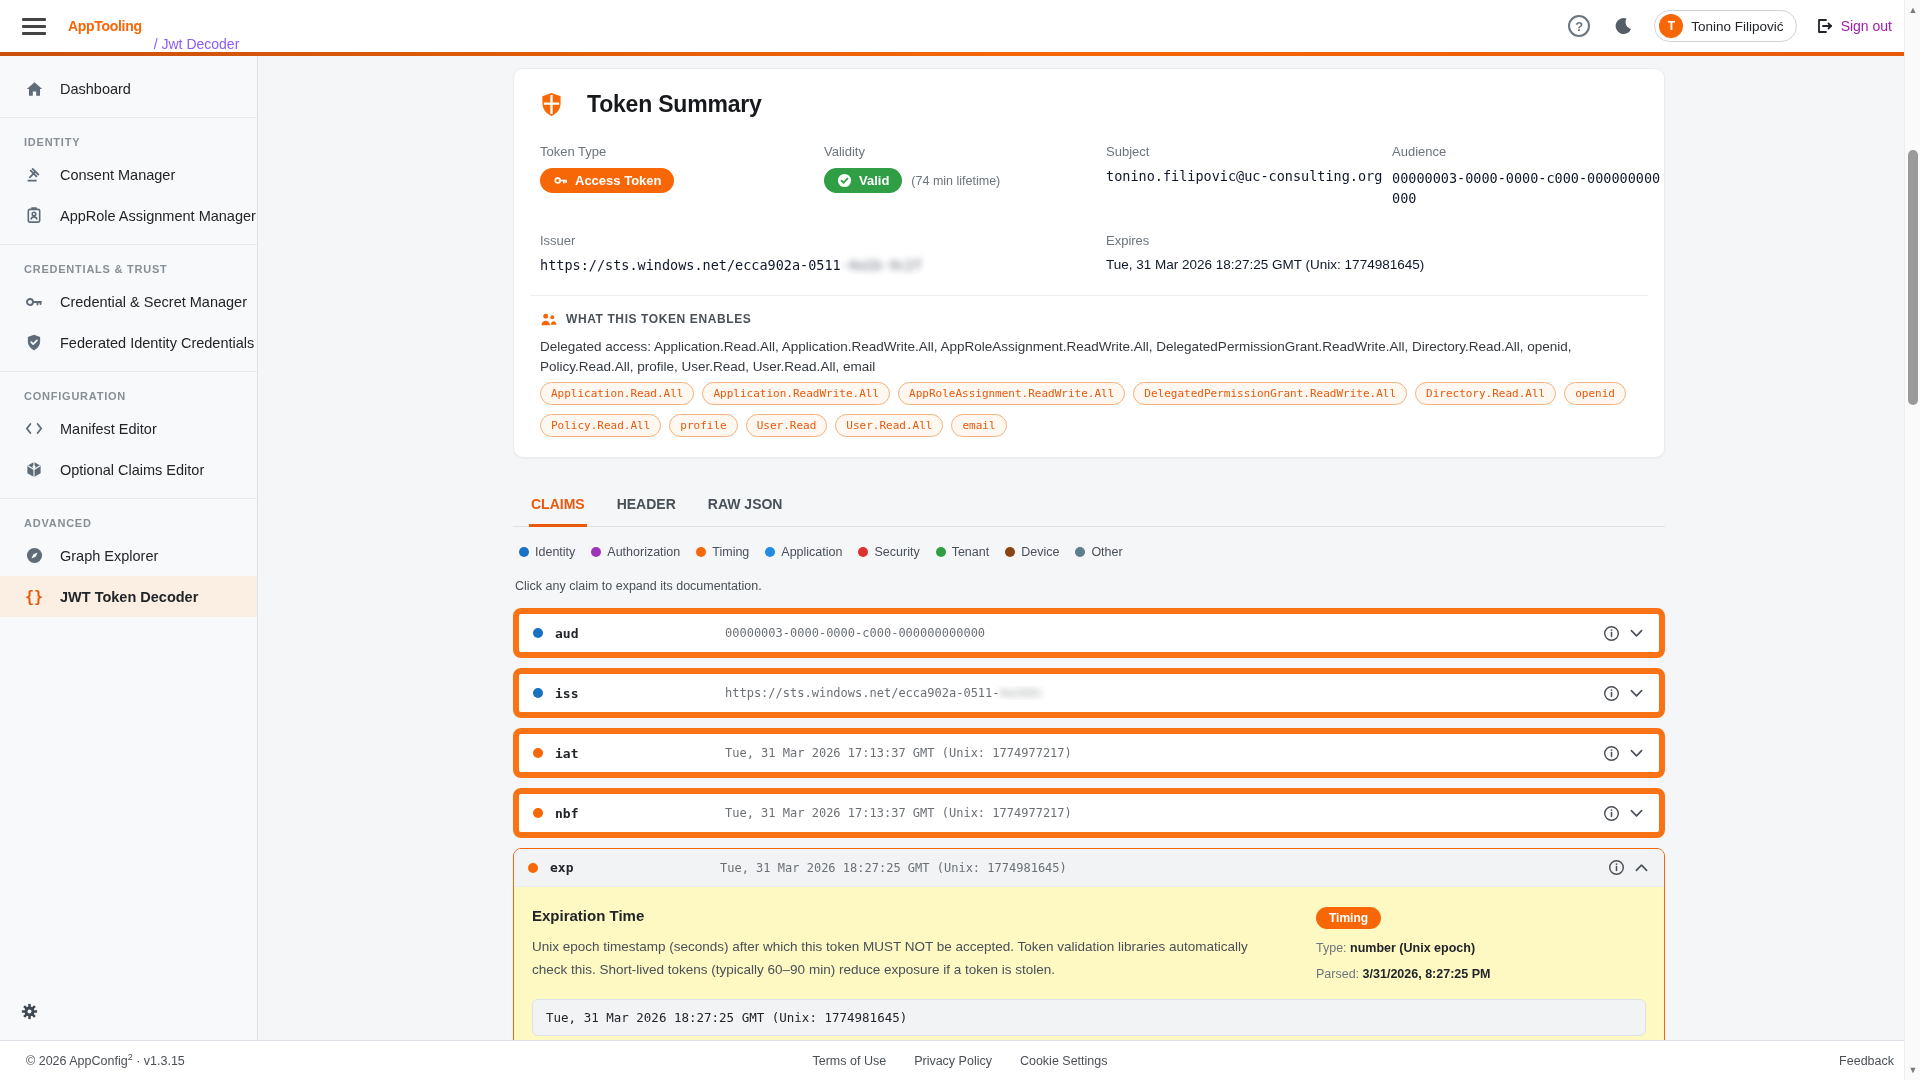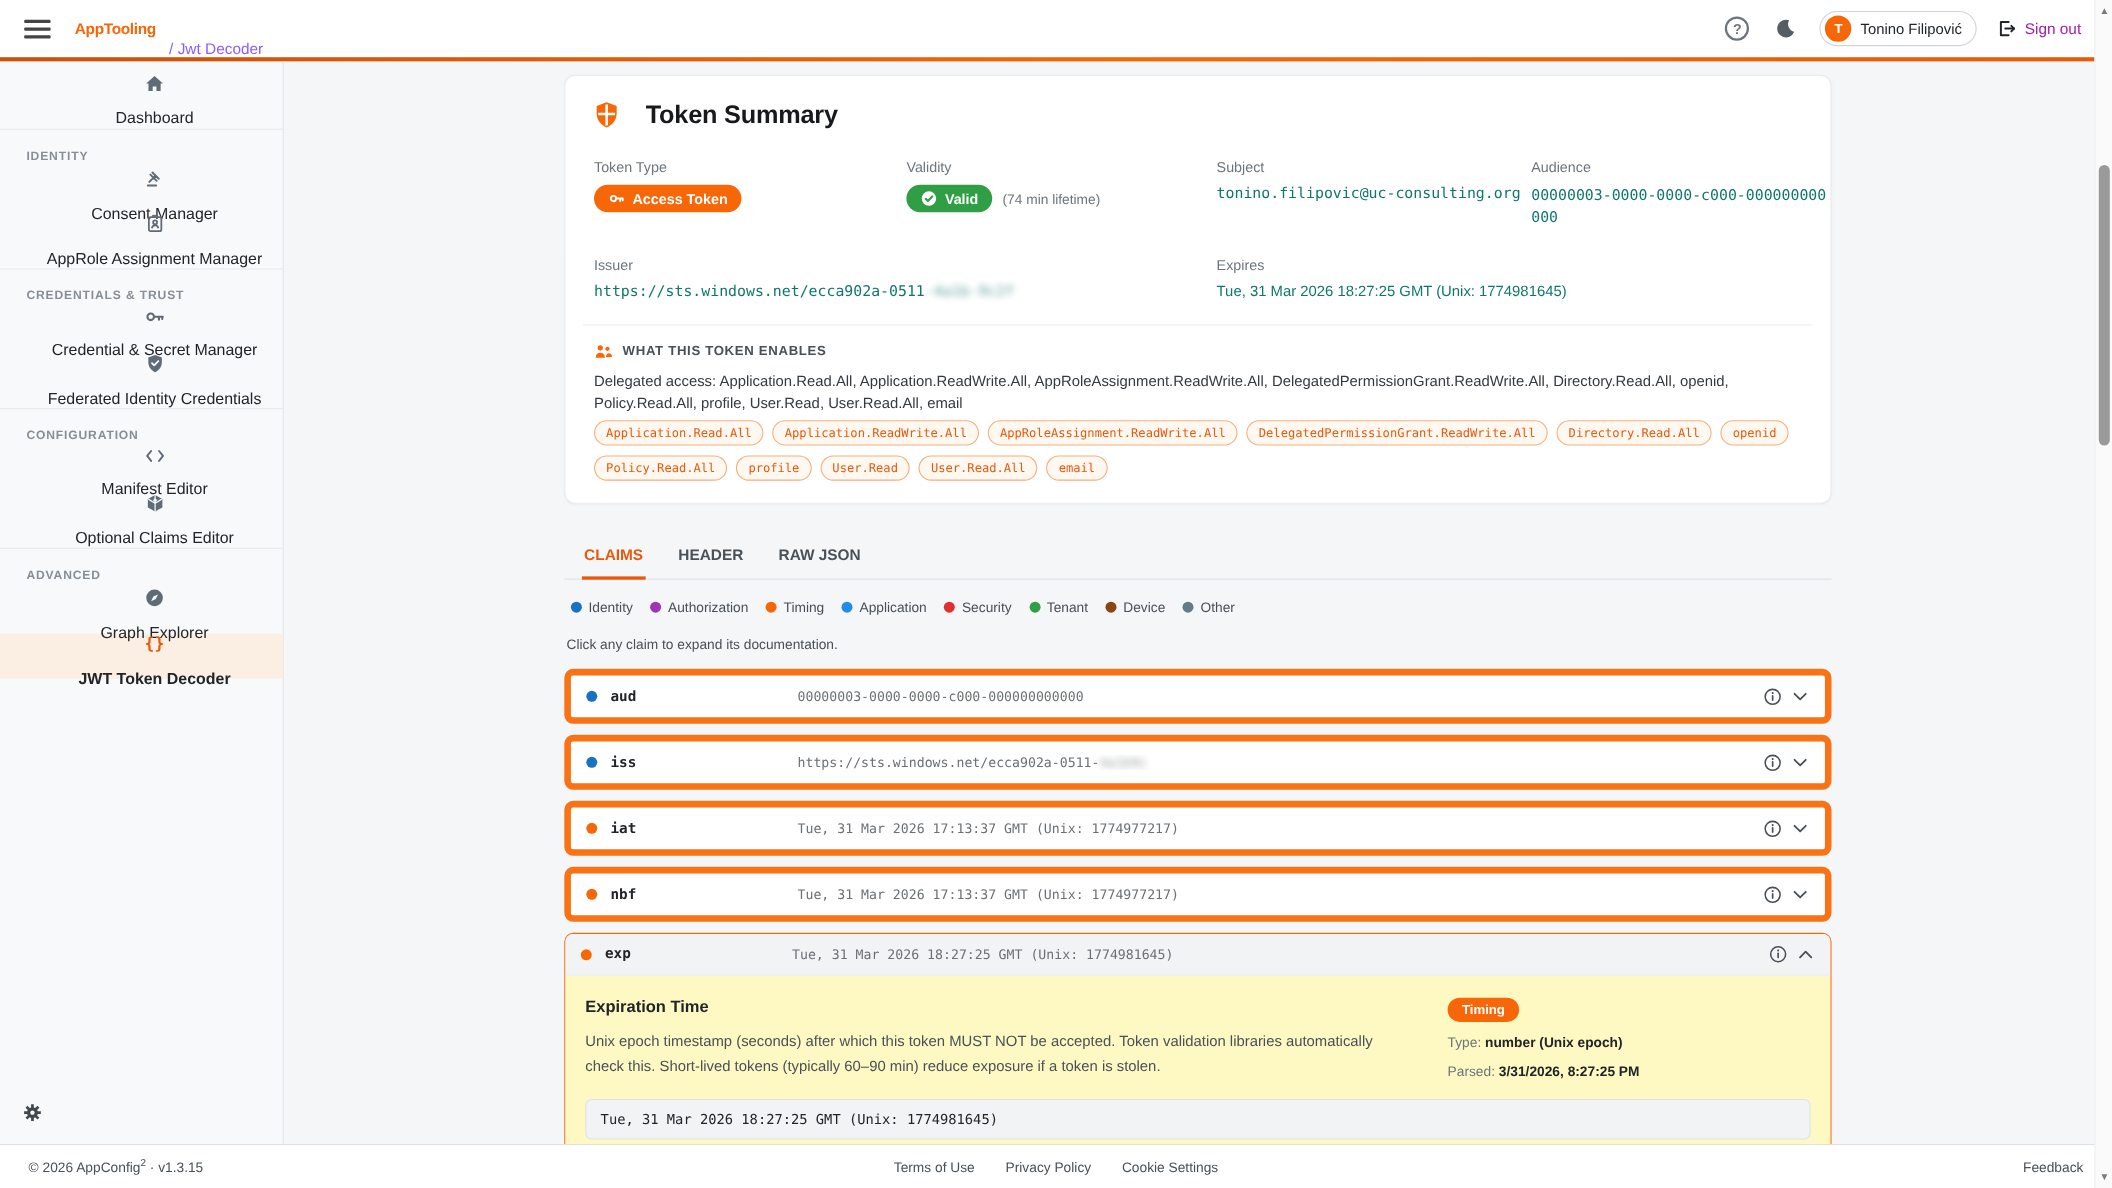--- a/index.html
+++ b/index.html
@@ -21,37 +21,37 @@
   .user-name { font-size:13.5px; color:#212529; }
   .signout { display:flex; align-items:center; gap:8px; cursor:pointer; background:none; border:none; font-size:14px; font-weight:400; color:#a21caf; }
   .accent-bar { height:4px; background:linear-gradient(90deg,#c9500d,#f76707 55%,#e8590c); }
 
   
   .body-wrap { display:flex; height:984px; }
   .sidebar { width:258px; background:#f8f9fa; border-right:1px solid #dee2e6; display:flex; flex-direction:column; padding-top:6px; }
   .side-section { border-top:1px solid #e7e9ec; padding:6px 0 8px; }
   .side-section:first-child { border-top:none; }
   .side-label { font-size:11px; font-weight:700; letter-spacing:.07em; color:#868e96; padding:12px 0 6px 24px; }
-  .side-item { display:flex; align-items:center; gap:16px; height:41px; padding-left:24px; font-size:14.5px; color:#212529; cursor:pointer;flex-direction:column; }
+  .side-item { display:flex; align-items:center; gap:16px; height:41px; padding-left:24px; font-size:14.5px; color:#212529; cursor:pointer; }
   .side-item .ic { width:20px; display:flex; justify-content:center; color:#5f6b76; font-weight:700; }
   .side-item.active { background:#faefe2; font-weight:700; }
   .side-item.active .ic { color:#e8590c; }
   .side-gear { margin-top:auto; padding:14px 0 16px 16px; }
 
   .main { flex:1; background:#f5f6f8; overflow:hidden; padding-top:12px; }
   .content { width:1152px; margin:0 auto; }
 
   
   .card { background:#fff; border:1px solid #e9ecef; border-radius:10px; box-shadow:0 1px 2px rgba(0,0,0,.04); padding:22px 16px 20px; }
   .card-title-row { display:flex; align-items:center; gap:24px; padding-left:10px; }
   .card-title { font-size:23px; font-weight:800; color:#17191c; letter-spacing:-0.2px; }
   .sum-grid { display:grid; grid-template-columns:284px 282px 286px 1fr; margin-top:26px; padding-left:10px; }
   .sum-grid2 { display:grid; grid-template-columns:566px 1fr; margin-top:24px; padding-left:10px; }
   .f-label { font-size:13px; color:#6c757d; margin-bottom:9px; }
-  .f-value { font-size:13.5px; color:#0f766e; }
+  .f-value { font-size:13.5px; color:#0f172a; }
   .aud-wrap { width:275px; word-break:break-all; line-height:1.5; }
   .pill { display:inline-flex; align-items:center; gap:7px; border-radius:999px; padding:5px 13px; font-size:13px; font-weight:700; color:#fff; }
   .pill-orange { background:#f76707; }
   .pill-green { background:#2f9e44; }
   .lifetime { font-size:12.5px; color:#6c757d; margin-left:9px; }
   .validity-line { display:flex; align-items:center; }
   .masked { filter:blur(3px); opacity:.65; }
 
   .enables { border-top:1px solid #eceef1; margin-top:22px; padding:16px 10px 0; }
   .enables-head { display:flex; align-items:center; gap:9px; font-size:12px; font-weight:700; letter-spacing:.05em; color:#495057; }

